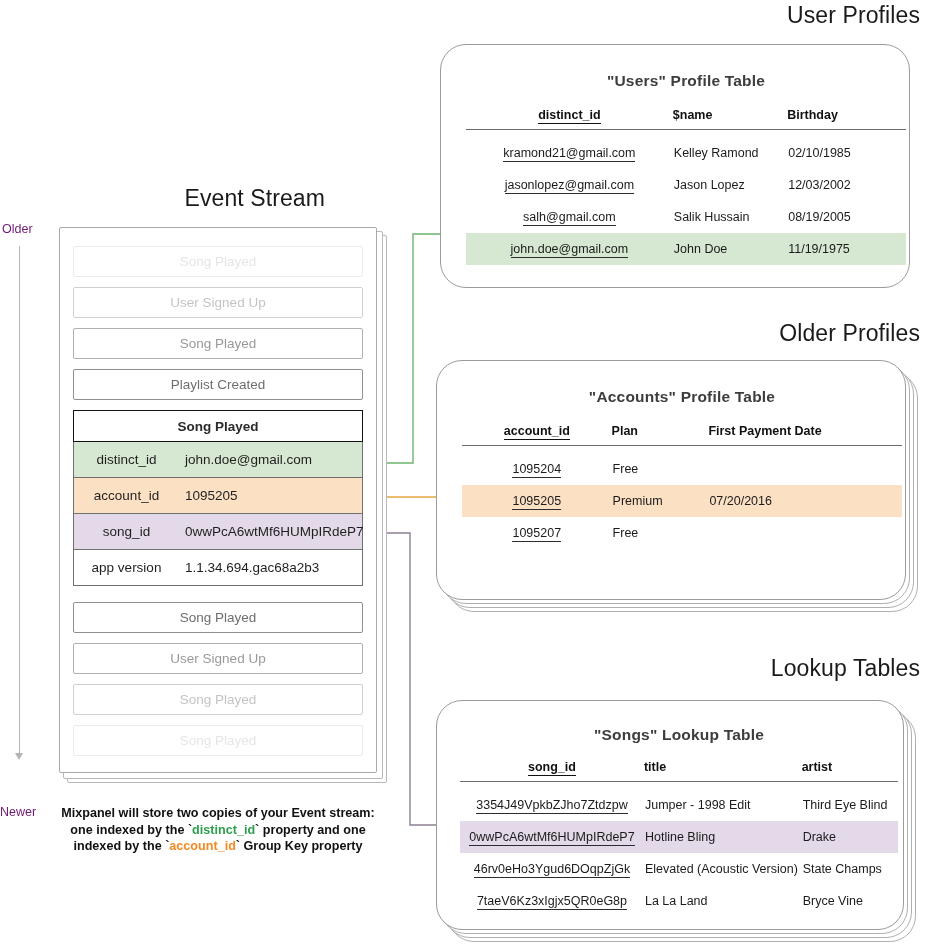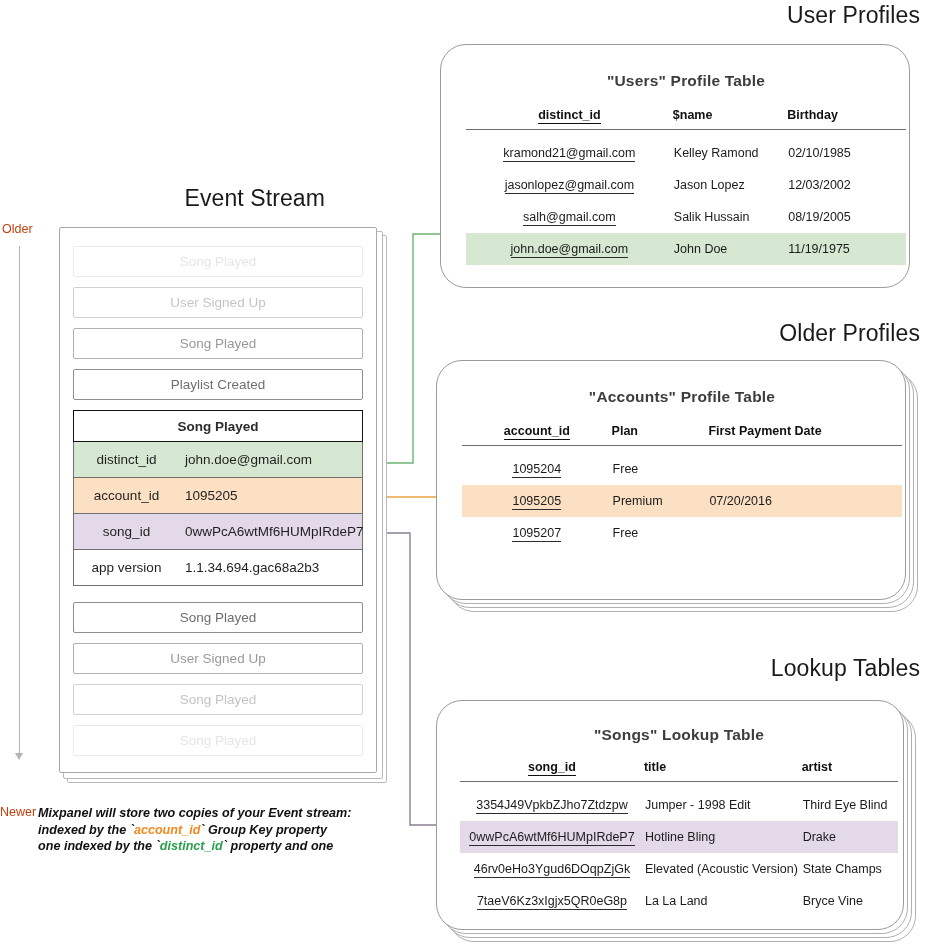--- a/index.html
+++ b/index.html
@@ -10,21 +10,21 @@
   }
   .abs{position:absolute;}
 
   
   .section-title{
     font-size:23px;color:#1a1a1a;text-align:right;
     font-weight:400;letter-spacing:.1px;white-space:nowrap;
   }
 
   
-  .timeline-label{font-size:12.5px;color:#c2410c;}
+  .timeline-label{font-size:12.5px;color:#701a75;}
   .timeline-line{
     width:1px;background:#b4b4b4;
   }
   .timeline-arrow{
     width:0;height:0;border-left:4.5px solid transparent;border-right:4.5px solid transparent;
     border-top:7px solid #b4b4b4;
   }
 
   
   .stream-stack{border:1.5px solid #b9b9b9;background:#ffffff;border-radius:2px;}
@@ -88,23 +88,22 @@
   tr.hl-green td{background:#d6e8d2;}
   tr.hl-orange td{background:#fce0c4;}
   tr.hl-purple td{background:#e4d9e8;}
   tr.spacer td{height:7px;padding:0;border:none;}
 
   
   svg.conn{position:absolute;left:0;top:0;pointer-events:none;}
 
   
   .caption{
-    font-size:12.6px;line-height:1.32;color:#111;
+    text-align:center;font-size:12.6px;line-height:1.32;color:#111;
     font-weight:700;
-    font-style:italic;
   }
   .c-green{color:#2e9e4f;}
   .c-orange{color:#f08a22;}
 </style>
 </head>
 <body>
 
 <svg class="conn" width="941" height="951">
   <defs>
     <marker id="ag" markerWidth="7" markerHeight="7" refX="6" refY="3.2" orient="auto">
@@ -183,22 +182,22 @@
     <div class="evt evt-op-35" style="height: 31px; margin-bottom: 10px;">
       <span>Song Played</span>
     </div>
     <div class="evt evt-op-15" style="height: 31px; margin-bottom: 10px;">
       <span>Song Played</span>
     </div>
   </div>
 
 <div class="abs caption" style="left:38px;top:805px;width:360px;">
   <div>Mixpanel will store two copies of your Event stream:</div>
+  <div><span>one indexed by the `</span><span class="c-green">distinct_id</span><span>` property and one</span></div>
   <div><span>indexed by the `</span><span class="c-orange">account_id</span><span>` Group Key property</span></div>
-  <div><span>one indexed by the `</span><span class="c-green">distinct_id</span><span>` property and one</span></div>
 </div>
 
 <div class="abs section-title" style="left:450px;top:2px;width:470px;">User Profiles</div>
 <div class="abs card" style="left:440px;top:44px;width:470px;height:244px;"></div>
 <div class="abs" style="left:466px;top:72px;width:440px;">
   <div class="card-title">"Users" Profile Table</div>
   <table class="t" id="users-table" style="margin-top:18px;">
       <colgroup>
         <col style="width: 47%;">
         <col style="width: 26%;">

